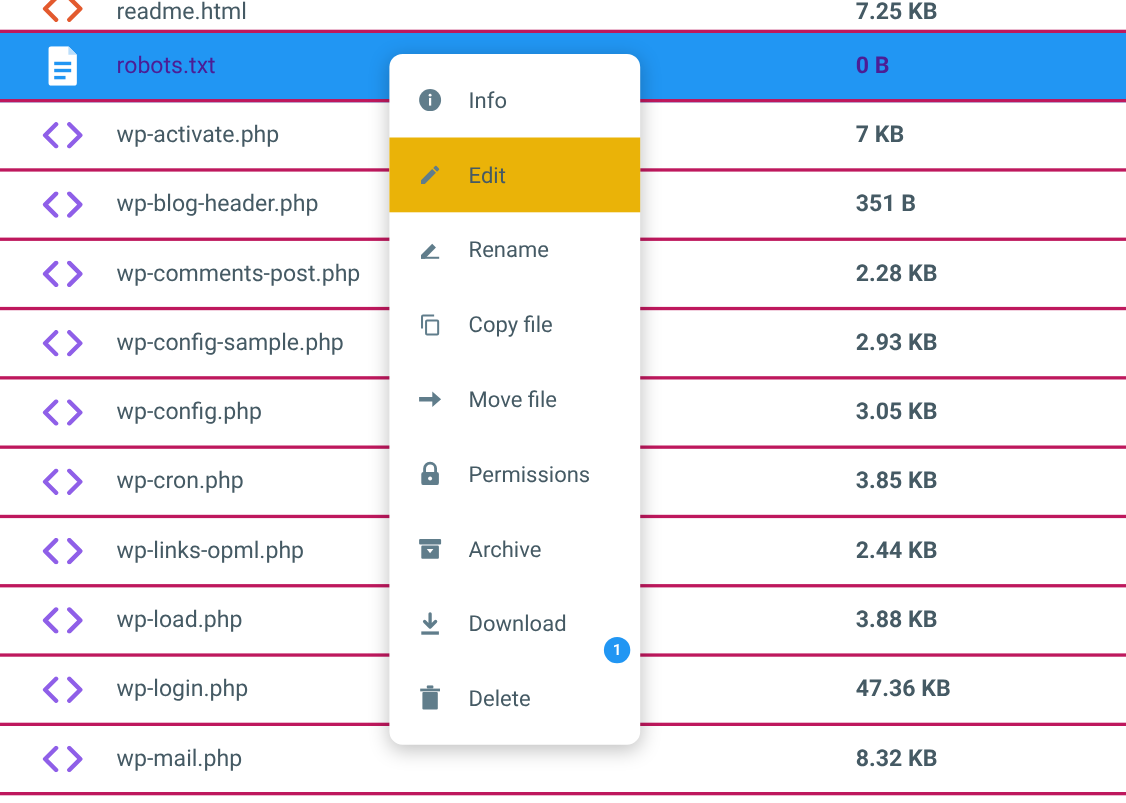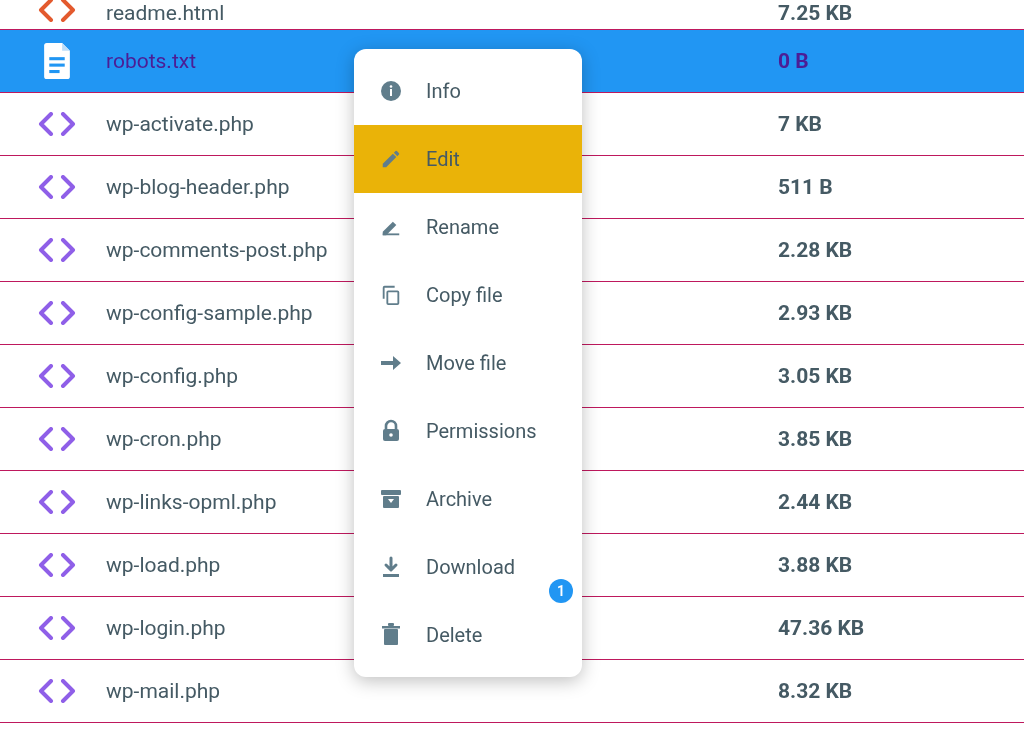--- a/index.html
+++ b/index.html
@@ -11,21 +11,21 @@
       overflow: hidden;
       position: relative;
     }
     .file-list {
       width: 100%;
     }
     .file-row {
       display: flex;
       align-items: center;
       height: 63px;
-      border-bottom: 1px solid #be185d;
+      border-bottom: 3px solid #be185d;
       padding-left: 36px;
       font-size: 21px;
       color: #455a64;
       cursor: pointer;
     }
     .file-row.partial-top {
       height: 30px;
       align-items: flex-end;
       padding-bottom: 4px;
     }
@@ -145,21 +145,21 @@
   </div>
 
   <div class="file-row">
     <span class="file-icon">
       <svg width="40" height="24" viewBox="0 0 40 24">
           <path d="M14 2 L4 12 L14 22" stroke="#8f5fe8" stroke-width="4" fill="none" stroke-linecap="round" stroke-linejoin="round"></path>
           <path d="M26 2 L36 12 L26 22" stroke="#8f5fe8" stroke-width="4" fill="none" stroke-linecap="round" stroke-linejoin="round"></path>
         </svg>
     </span>
     <span class="file-name">wp-blog-header.php</span>
-    <span class="file-size">511 B</span>
+    <span class="file-size">351 B</span>
   </div>
 
   <div class="file-row">
     <span class="file-icon">
       <svg width="40" height="24" viewBox="0 0 40 24">
           <path d="M14 2 L4 12 L14 22" stroke="#8f5fe8" stroke-width="4" fill="none" stroke-linecap="round" stroke-linejoin="round"></path>
           <path d="M26 2 L36 12 L26 22" stroke="#8f5fe8" stroke-width="4" fill="none" stroke-linecap="round" stroke-linejoin="round"></path>
         </svg>
     </span>
     <span class="file-name">wp-comments-post.php</span>

